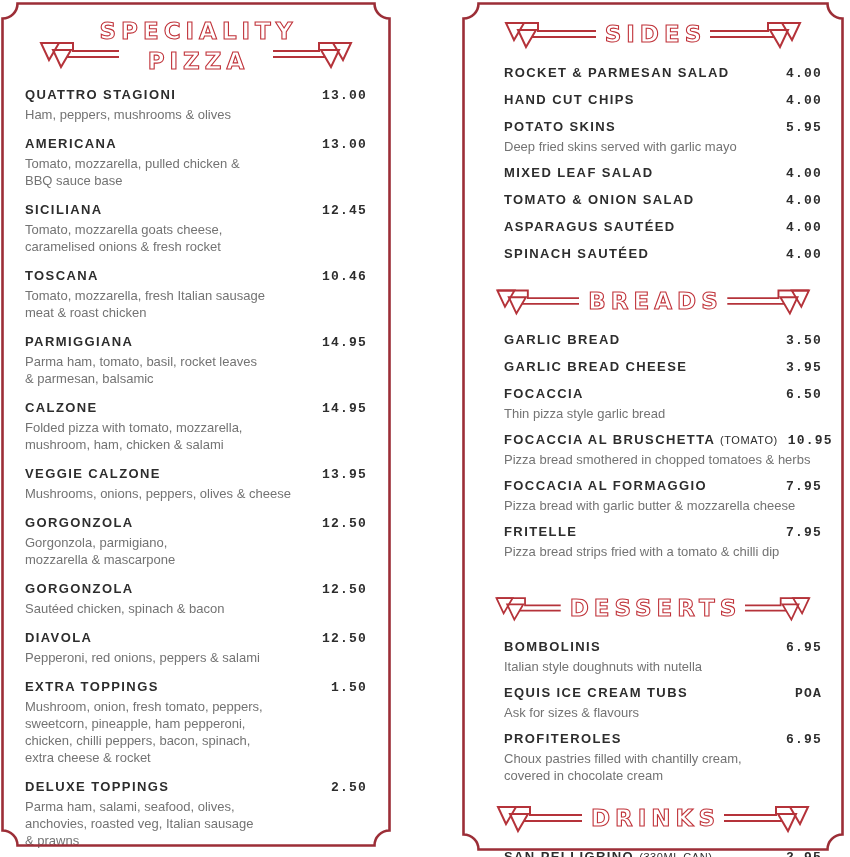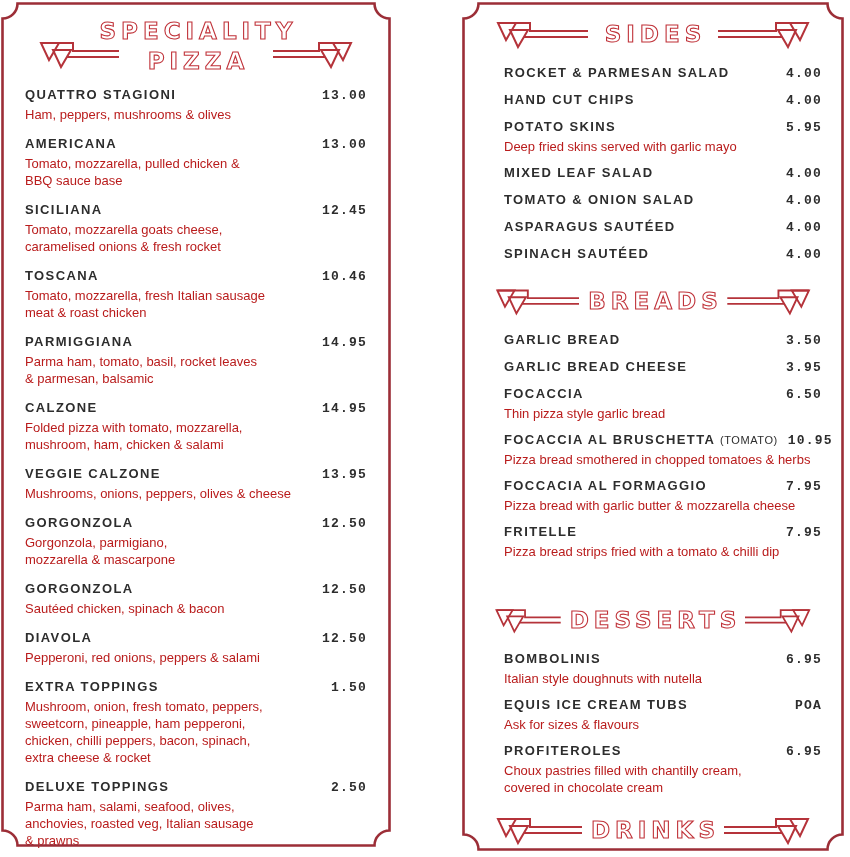--- a/index.html
+++ b/index.html
@@ -19,34 +19,34 @@
     font-size:23px;line-height:30px;letter-spacing:5px;text-indent:5px;
     color:#c0333a;-webkit-text-fill-color:transparent;-webkit-text-stroke:1.1px #c0333a;
     white-space:nowrap;
   }
   .arr{display:block;}
   .arr path{stroke:#b5333a;stroke-width:2;fill:none;stroke-linejoin:miter;}
   .flip{transform:scaleX(-1);}
   .pizza-header{position:relative;text-align:center;margin-bottom:10px;min-height:60px;}
   .pizza-header .arr-abs-l{position:absolute;left:2px;top:22px;}
   .pizza-header .arr-abs-r{position:absolute;right:2px;top:22px;}
-  .sec-header{display:flex;align-items:center;justify-content:space-between;margin-bottom:14px;}
+  .sec-header{display:flex;align-items:center;justify-content:center;margin-bottom:14px;}
   .sec-header .deco-ttl{margin:0 4px;}
   .sec-breads{margin-top:22px;}
-  .sec-desserts{margin-top:44px;}
+  .sec-desserts{margin-top:32px;}
   .sec-drinks{margin-top:18px;}
 
   
   .mi{margin-bottom:12px;}
   #right-panel .mi{margin-bottom:9px;padding-left:20px;}
   .mi .row{display:flex;justify-content:space-between;align-items:baseline;}
   .nm{font-size:13px;line-height:17px;font-weight:bold;letter-spacing:1.4px;color:#2d2d2d;white-space:nowrap;}
   .sfx{font-size:11px;font-weight:normal;letter-spacing:0.6px;color:#2d2d2d;}
   .pr{font-size:13px;line-height:17px;font-weight:bold;letter-spacing:1.2px;color:#2d2d2d;white-space:nowrap;margin-left:10px;font-family:Liberation Mono, monospace;}
-  .desc{font-size:13px;line-height:17px;color:#b91c1c;margin-top:2px;white-space:pre-line;}
+  .desc{font-size:13px;line-height:17px;color:#737373;margin-top:2px;white-space:pre-line;}
 </style>
 </head>
 <body>
 
 <div class="panel" id="left-panel">
   <svg class="border-svg" width="390" height="845" viewBox="0 0 390 845">
     <path d="M1.5 16.5 A15 15 0 0 0 16.5 1.5 L373.5 1.5 A15 15 0 0 0 388.5 16.5 L388.5 828.5 A15 15 0 0 0 373.5 843.5 L16.5 843.5 A15 15 0 0 0 1.5 828.5 Z"></path>
   </svg>
 
   <div class="pizza-header">

